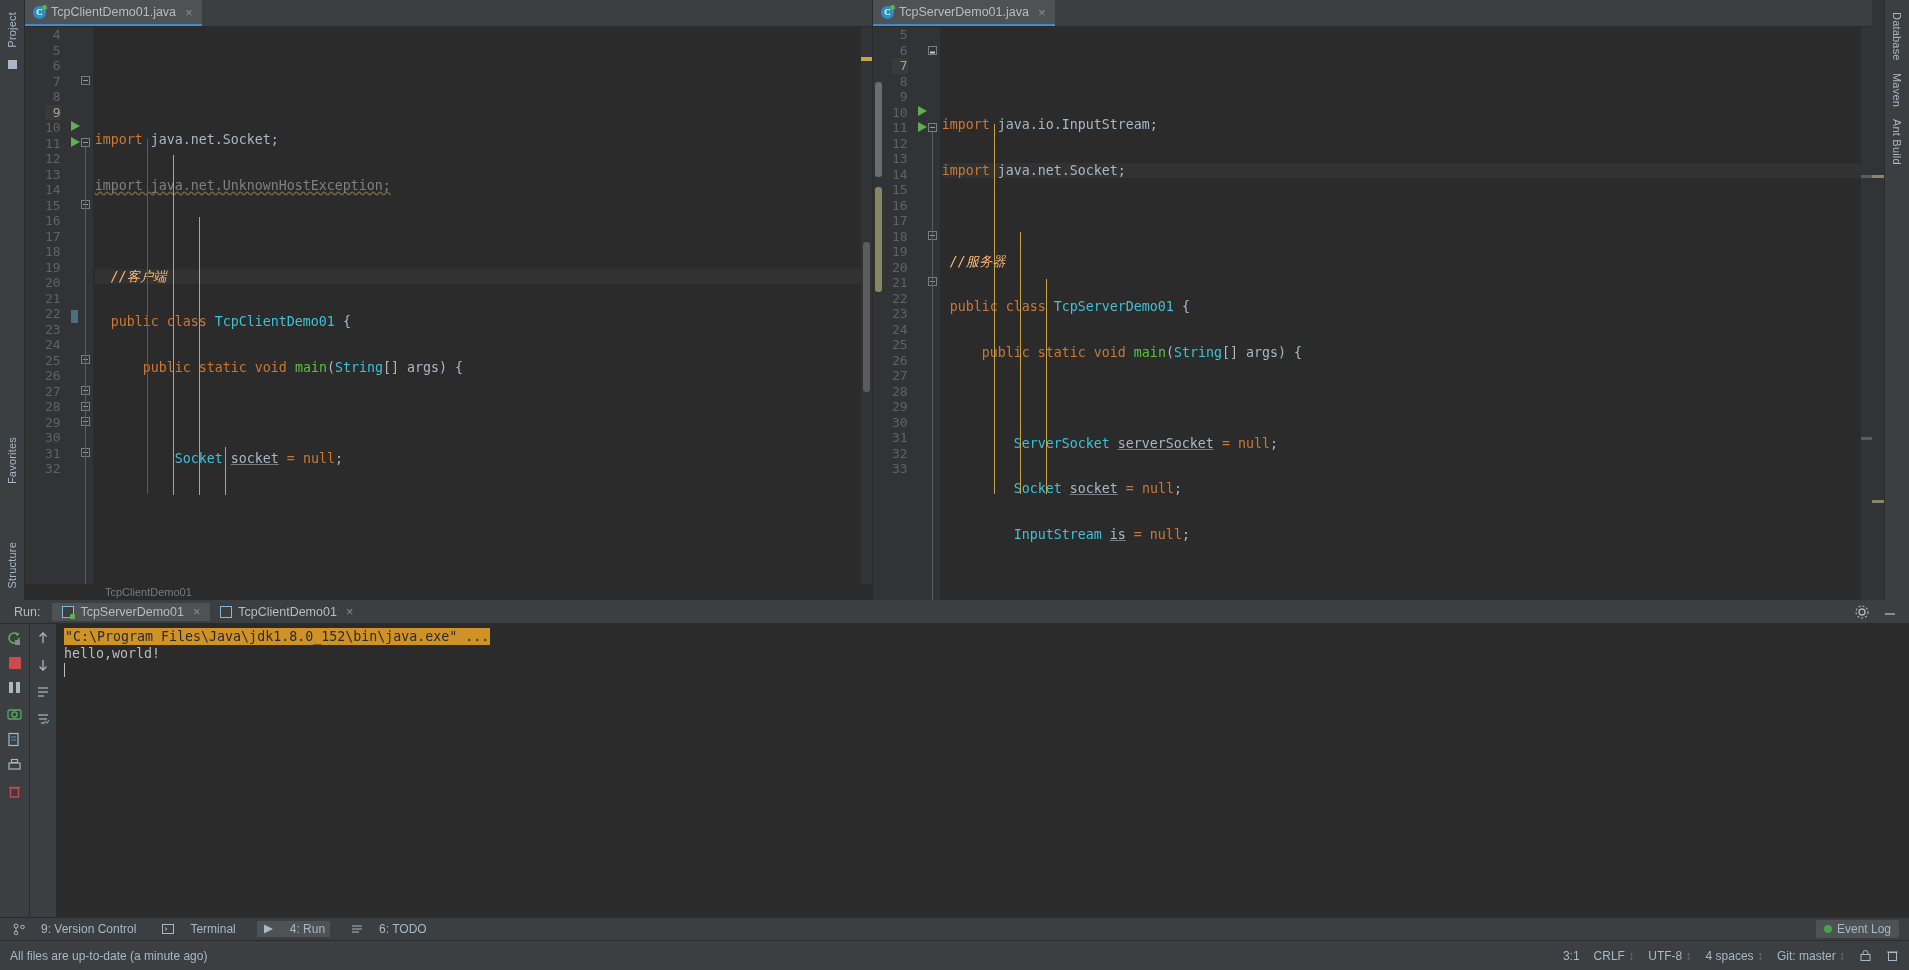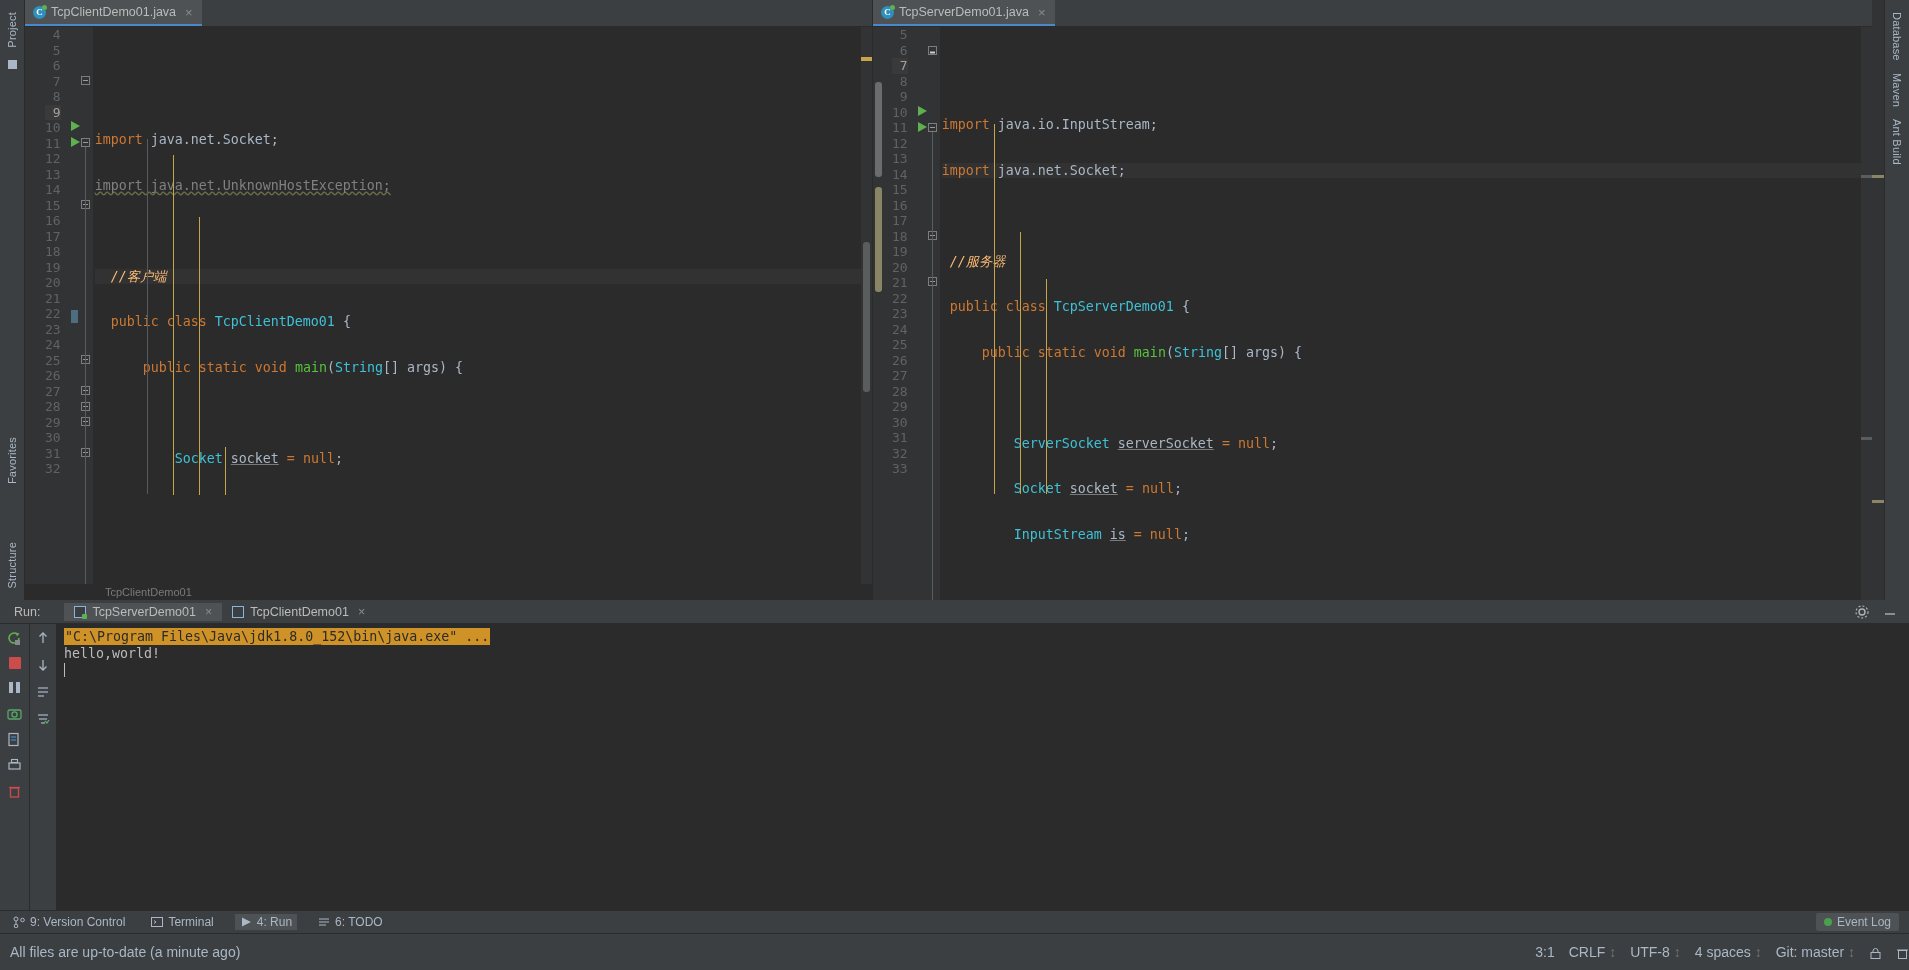--- a/index.html
+++ b/index.html
@@ -118,21 +118,21 @@
 
   
   .runpanel { flex: 1; display: flex; flex-direction: column; background: #3c3f41; min-height: 0; }
   .runheader {
     height: 24px; display: flex; align-items: center;
     background: #3c3f41; color: #bbbbbb; font-size: 12.5px;
     font-family: "Liberation Sans", sans-serif;
     border-bottom: 1px solid #2b2b2b;
     padding-left: 14px; gap: 0;
   }
-  .runlabel { color: #bbbbbb; margin-right: 24px; }
+  .runlabel { color: #bbbbbb; margin-right: 12px; }
   .rtab {
     display: flex; align-items: center; gap: 6px;
     padding: 2px 10px; cursor: pointer; color: #bbbbbb; font-size: 12.5px;
   }
   .rtab.active { background: #4e5254; }
   .rtab .cls { color: #8b8b8b; margin-left: 3px; }
   .sqicon {
     width: 12px; height: 12px; border: 1.5px solid #8ab4d8;
     background: #3c3f41; position: relative; display:inline-block;
   }
@@ -159,33 +159,33 @@
   .cline { height: 17px; line-height: 17px; white-space: pre; }
   .cmdline { background: #cf9226; color: #2b2b2b; display: inline-block; padding: 0 1px; }
   .caretline { width: 1px; height: 14px; background: #bbbbbb; display: inline-block; vertical-align: -2px; }
 
   
   .bottombar {
     height: 23px; background: #3c3f41; border-top: 1px solid #2b2b2b;
     display: flex; align-items: center; gap: 16px; padding-left: 8px;
     color: #a9b7c6; font-size: 12px; font-family: "Liberation Sans", sans-serif;
   }
-  .btitem { display: flex; align-items: center; gap: 5px; padding: 1px 5px; cursor: pointer; }
+  .btitem { display: flex; align-items: center; gap: 16px; padding: 1px 5px; cursor: pointer; }
   .btitem.active { background: #4e5254; }
   .bottombar .right { margin-left: auto; display: flex; align-items: center; gap: 10px; padding-right: 10px; }
   .evlog { display:flex; align-items:center; gap:5px; background:#4e5254; padding:2px 8px; border-radius:2px; }
   .dotgreen { width:8px;height:8px;border-radius:50%;background:#49a14b; display:inline-block;}
 
   
   .statusbar {
-    height: 37px; background: #3c3f41; border-top: 1px solid #2b2b2b;
+    height: 30px; background: #3c3f41; border-top: 1px solid #2b2b2b;
     display: flex; align-items: center; padding-left: 10px;
-    color: #a9b7c6; font-size: 14px; font-family: "Liberation Sans", sans-serif;
-  }
-  .statusbar .right { margin-left: auto; display: flex; align-items: flex-end; gap: 14px; }
+    color: #a9b7c6; font-size: 12px; font-family: "Liberation Sans", sans-serif;
+  }
+  .statusbar .right { margin-left: auto; display: flex; align-items: center; gap: 14px; padding-right: 10px; }
   .sbsep { color:#6f7376; }
 
   svg { display: block; }
 </style>
 </head>
 <body>
 
 <div class="ide">
 
   <div class="middle">

